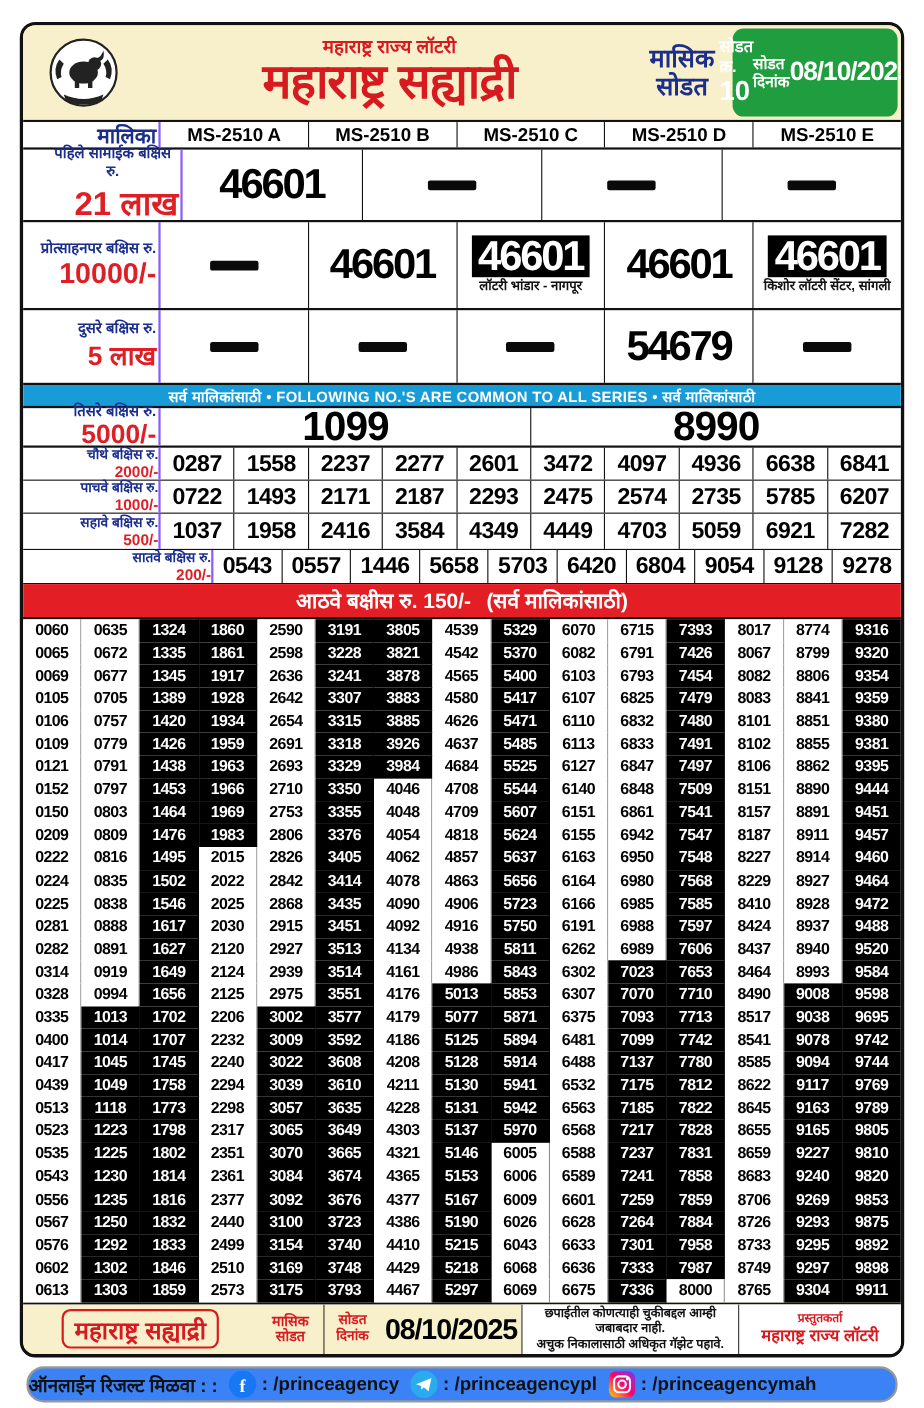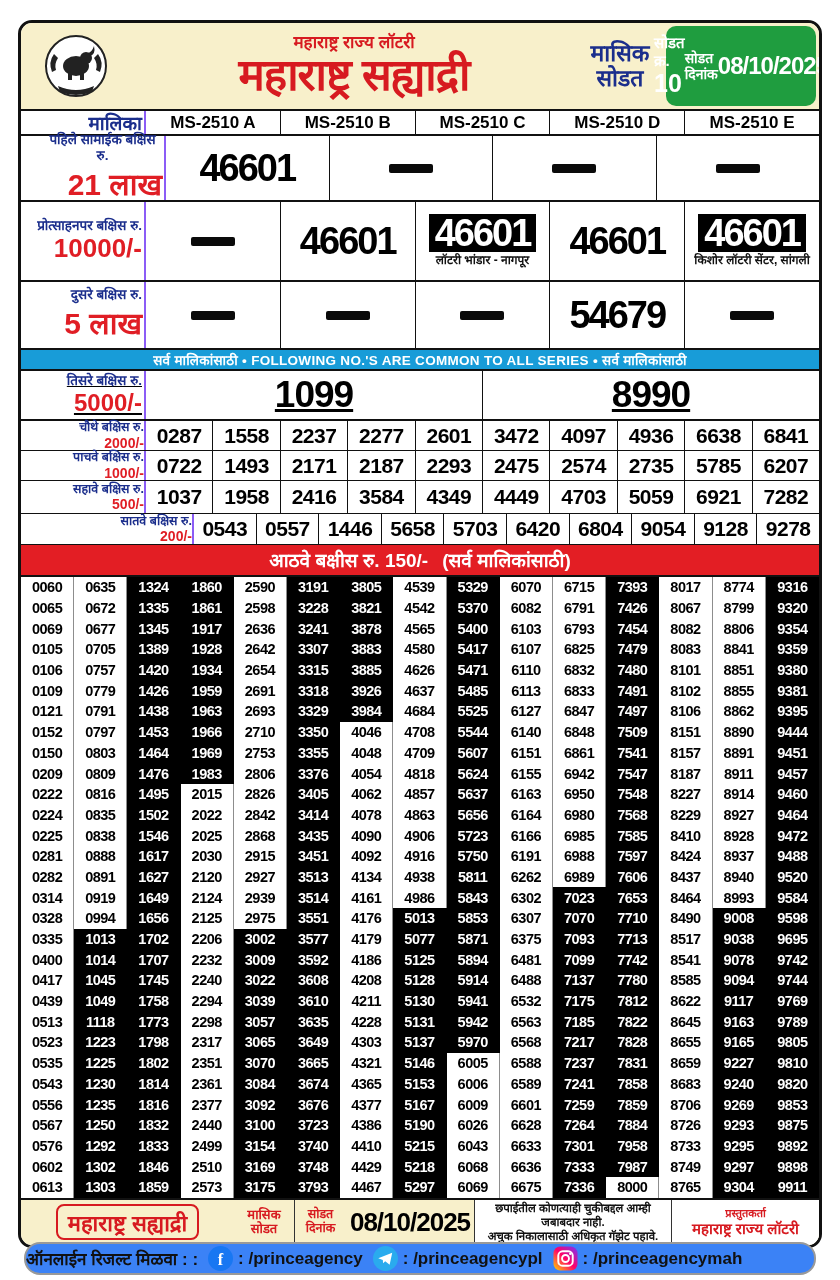--- a/index.html
+++ b/index.html
@@ -35,21 +35,21 @@
   .series-label { color:#1B2E8C; font-weight:800; font-size:19px; }
   .bignum { font-weight:800; font-size:38px; letter-spacing:-2px; color:#000; line-height:1; }
   .inv { background:#000; color:#fff; padding:0 6px; }
   .dash { display:inline-block; width:44px; height:9px; background:#0a0a0a; border-radius:2px; }
   .seller { font-size:12px; font-weight:bold; color:#111; line-height:1.15; margin-top:2px; }
   .tag { background:#000; color:#fff; border-radius:3px; padding:3px 8px; clip-path:polygon(0 50%,5% 0,100% 0,100% 100%,5% 100%); padding-left:14px; }
   .tag .t1 { font-weight:bold; font-size:15px; line-height:1.15; }
   .tag .sub { font-size:9.5px; border-top:1px solid #888; margin-top:2px; padding-top:1px; }
 
   .blue-banner { height:21px; background:#189CD8; color:#fff; font-weight:bold; font-size:13.5px; display:flex; align-items:center; justify-content:center; border-bottom:2px solid #111; letter-spacing:.3px; }
-  .third-row { display:flex; border-bottom:2px solid #111; height:50px;text-decoration:underline; }
+  .third-row { display:flex; border-bottom:2px solid #111; height:36px; }
   .half { flex:1; border-right:1.5px solid #111; display:flex; align-items:center; justify-content:center; font-weight:800; font-size:37px; letter-spacing:-1px; }
   .half:last-child { border-right:none; }
   .vals10 { flex:1; display:flex; }
   .v10 { flex:1; border-right:1.2px solid #111; display:flex; align-items:center; justify-content:center; font-weight:800; font-size:21px; letter-spacing:-0.5px; }
   .v10:last-child { border-right:none; }
   .common-row { display:flex; border-bottom:1.8px solid #111; height:30px; }
   .common-row .label-col { padding:0; }
   .common-row .lbl { font-size:12.5px; }
   .common-row .amt { font-size:14px; }
 
@@ -170,21 +170,21 @@
             </div>
             <div class="pcell">
               <span class="bignum inv">46601</span>
               <div class="seller">किशोर लॉटरी सेंटर, सांगली</div>
             </div>
           </div>
         </div>
         <div class="trow" style="height: 68px;">
           <div class="label-col">
             <span class="lbl">दुसरे बक्षिस रु.</span>
-            <span class="amt" style="font-size: 30px;">5 लाख</span>
+            <span class="amt" style="font-size: 24px;">5 लाख</span>
           </div>
           <div class="cols5">
             <div class="pcell">
               <span class="dash"></span>
             </div>
             <div class="pcell">
               <span class="dash"></span>
             </div>
             <div class="pcell">
               <span class="dash"></span>

